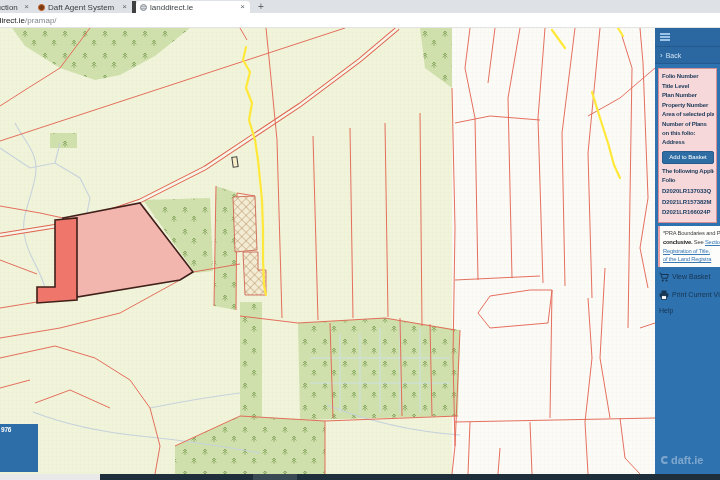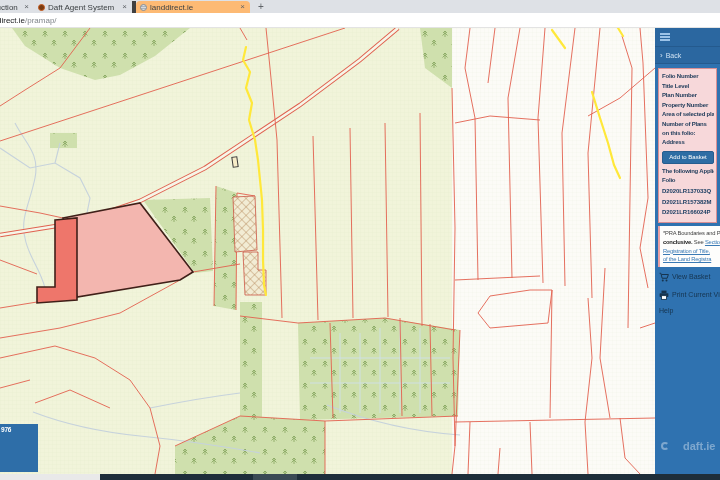--- a/index.html
+++ b/index.html
@@ -7,21 +7,21 @@
     font-family:"Liberation Sans", sans-serif; }
   .window { position:relative; width:720px; height:480px; }
 
   
   .tabbar { height:13px; background:#dee1e6; display:flex; align-items:flex-end; }
   .tab { display:flex; align-items:center; height:12px; padding:0 4px; gap:3px;
     font-size:8px; color:#3c4043; white-space:nowrap; overflow:hidden; }
   .tab.partial { width:34px; }
   .tab.partial .tab-title { margin-left:-12px; }
   .tab.inactive { width:102px; border-right:4px solid #404040; }
-  .tab.active { width:114px; background:#fdba74; border-radius:4px 4px 0 0; }
+  .tab.active { width:114px; background:#ffffff; border-radius:4px 4px 0 0; }
   .tab-title { flex:1; overflow:hidden; }
   .tab-close { color:#5f6368; font-size:8px; line-height:8px; padding:0 1px; }
   .favicon { width:7px; height:7px; border-radius:50%; flex:none; }
   .favicon.daft { background:#7a3c12; border:1px solid #c75b1e; }
   .favicon.ld { background:#aeb4ba; border:1px solid #8b9096;
     background-image:linear-gradient(#d7dadd 1px, transparent 1px); background-size:3px 2px; }
   .newtab { font-size:10px; color:#5f6368; margin:0 0 1px 8px; line-height:10px; }
 
   .urlbar { height:15px; background:#fff; border-bottom:1px solid #e3e3e3;
     display:flex; align-items:center; font-size:8px; overflow:hidden; }
@@ -66,22 +66,22 @@
     padding:3px 1px 3px 3px; font-size:5.8px; color:#444; line-height:1.5;
     white-space:nowrap; overflow:hidden; letter-spacing:-0.2px; }
   .disclaimer b { color:#222; }
   .dlink { color:#3a7ab5; text-decoration:underline; }
 
   .sb-item { display:flex; align-items:center; gap:3px; padding:5px 0 3px 4px;
     font-size:7px; color:#16344f; white-space:nowrap; overflow:hidden; }
   .sb-item svg { flex:none; }
   .sb-help { padding:4px 0 0 4px; font-size:7px; color:#16344f; }
 
-  .watermark { position:absolute; left:6px; bottom:22px; display:flex;
-    align-items:center; gap:14px; color:rgba(255,255,255,0.38);
+  .watermark { position:absolute; left:6px; bottom:8px; display:flex;
+    align-items:center; gap:2px; color:rgba(255,255,255,0.38);
     font-size:11px; font-weight:bold;margin-top:39px; }
   .wm-circle { width:8px; height:8px; border:2px solid rgba(255,255,255,0.38);
     border-radius:50%; border-right-color:transparent; }
 
   
   .taskbar { position:absolute; left:0; bottom:0; width:720px; height:6px; display:flex; }
   .tb-light { width:100px; background:#e9e9e9; }
   .tb-dark1 { width:153px; background:#1e2e3a; }
   .tb-mid { width:44px; background:#3a4a54; }
   .tb-dark2 { flex:1; background:#1e2e3a; }

